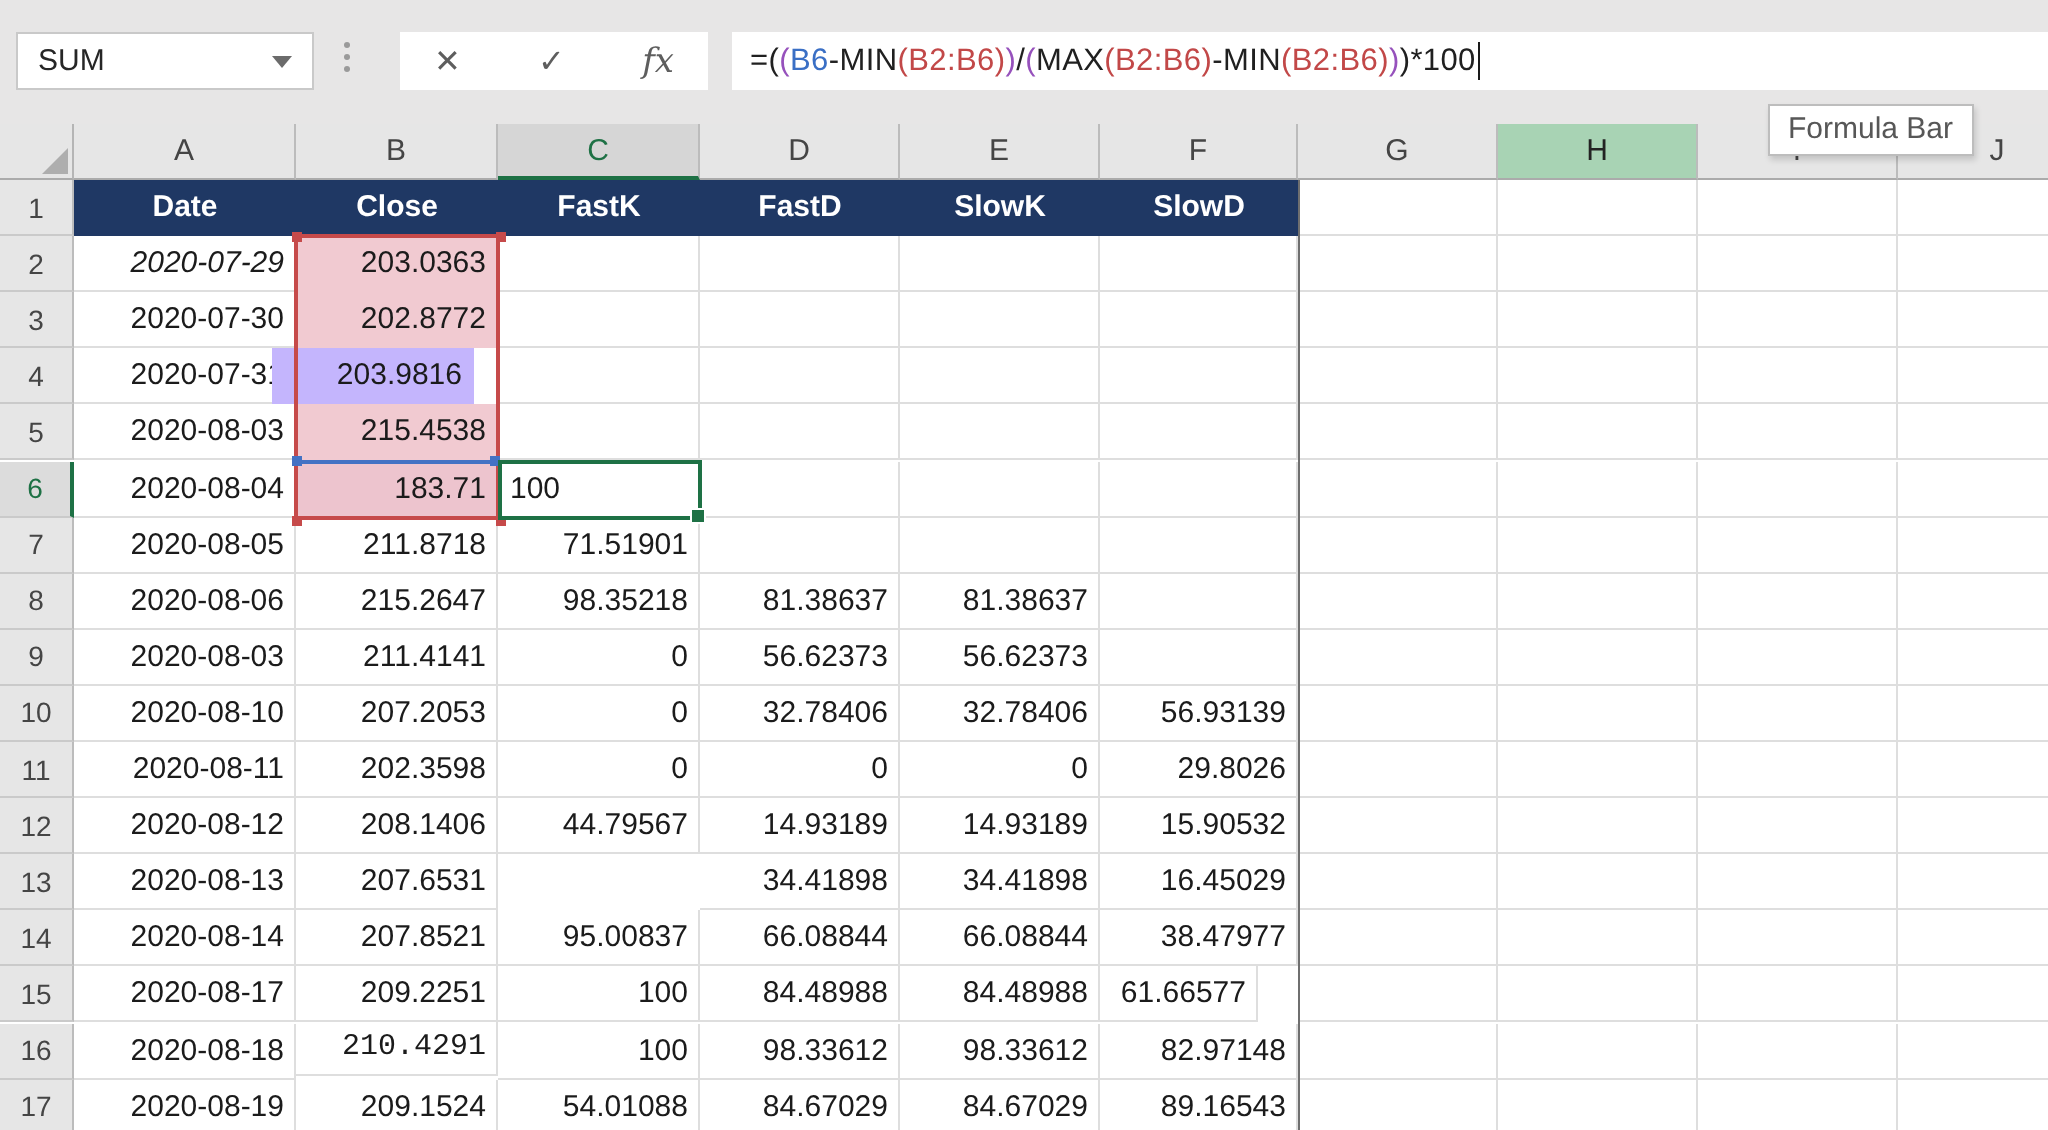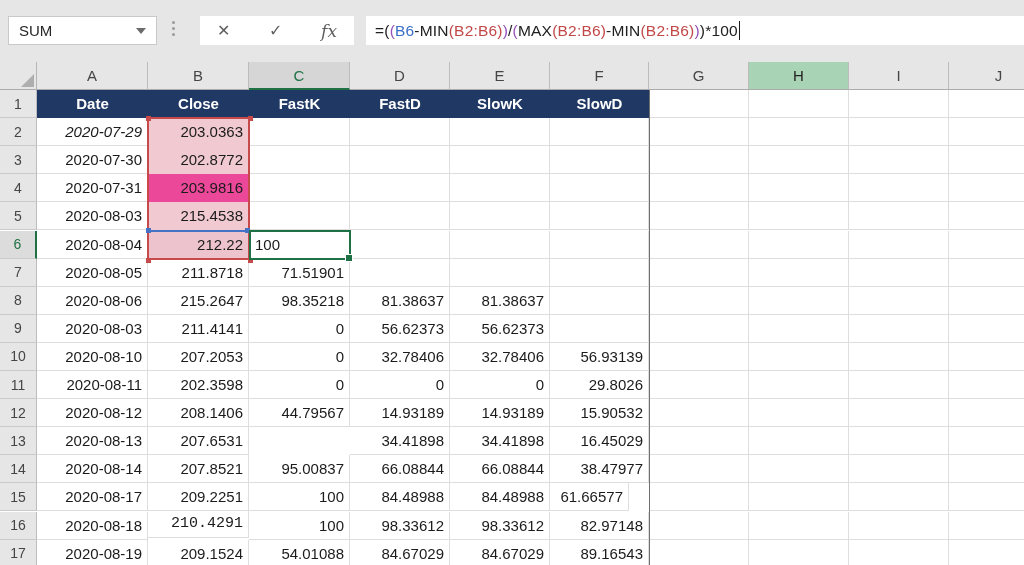--- a/index.html
+++ b/index.html
@@ -148,41 +148,41 @@
       <div class="cell pink" style="left: 148px; width: 101px; top: 84.2px; height: 28.1px; line-height: 28.1px; background: rgb(241, 202, 209);">202.8772</div>
       <div class="cell" style="left: 249px; width: 101px; top: 84.2px; height: 28.1px; line-height: 28.1px;"></div>
       <div class="cell" style="left: 350px; width: 100px; top: 84.2px; height: 28.1px; line-height: 28.1px;"></div>
       <div class="cell" style="left: 450px; width: 100px; top: 84.2px; height: 28.1px; line-height: 28.1px;"></div>
       <div class="cell" style="left: 550px; width: 99px; top: 84.2px; height: 28.1px; line-height: 28.1px;"></div>
       <div class="cell" style="left: 649px; width: 100px; top: 84.2px; height: 28.1px; line-height: 28.1px;"></div>
       <div class="cell" style="left: 749px; width: 100px; top: 84.2px; height: 28.1px; line-height: 28.1px;"></div>
       <div class="cell" style="left: 849px; width: 100px; top: 84.2px; height: 28.1px; line-height: 28.1px;"></div>
       <div class="cell" style="left: 949px; width: 100px; top: 84.2px; height: 28.1px; line-height: 28.1px;"></div>
       <div class="cell" style="left: 37px; width: 111px; top: 112.3px; height: 28.1px; line-height: 28.1px;">2020-07-31</div>
-      <div class="cell pink" style="left: 148px; width: 101px; top: 112.3px; height: 28.1px; line-height: 28.1px; background: #ec4899;">203.9816</div>
+      <div class="cell pink" style="left: 136px; width: 101px; top: 112.3px; height: 28.1px; line-height: 28.1px; background: #c4b5fd;">203.9816</div>
       <div class="cell" style="left: 249px; width: 101px; top: 112.3px; height: 28.1px; line-height: 28.1px;"></div>
       <div class="cell" style="left: 350px; width: 100px; top: 112.3px; height: 28.1px; line-height: 28.1px;"></div>
       <div class="cell" style="left: 450px; width: 100px; top: 112.3px; height: 28.1px; line-height: 28.1px;"></div>
       <div class="cell" style="left: 550px; width: 99px; top: 112.3px; height: 28.1px; line-height: 28.1px;"></div>
       <div class="cell" style="left: 649px; width: 100px; top: 112.3px; height: 28.1px; line-height: 28.1px;"></div>
       <div class="cell" style="left: 749px; width: 100px; top: 112.3px; height: 28.1px; line-height: 28.1px;"></div>
       <div class="cell" style="left: 849px; width: 100px; top: 112.3px; height: 28.1px; line-height: 28.1px;"></div>
       <div class="cell" style="left: 949px; width: 100px; top: 112.3px; height: 28.1px; line-height: 28.1px;"></div>
       <div class="cell" style="left: 37px; width: 111px; top: 140.4px; height: 28.1px; line-height: 28.1px;">2020-08-03</div>
       <div class="cell pink" style="left: 148px; width: 101px; top: 140.4px; height: 28.1px; line-height: 28.1px; background: rgb(241, 202, 209);">215.4538</div>
       <div class="cell" style="left: 249px; width: 101px; top: 140.4px; height: 28.1px; line-height: 28.1px;"></div>
       <div class="cell" style="left: 350px; width: 100px; top: 140.4px; height: 28.1px; line-height: 28.1px;"></div>
       <div class="cell" style="left: 450px; width: 100px; top: 140.4px; height: 28.1px; line-height: 28.1px;"></div>
       <div class="cell" style="left: 550px; width: 99px; top: 140.4px; height: 28.1px; line-height: 28.1px;"></div>
       <div class="cell" style="left: 649px; width: 100px; top: 140.4px; height: 28.1px; line-height: 28.1px;"></div>
       <div class="cell" style="left: 749px; width: 100px; top: 140.4px; height: 28.1px; line-height: 28.1px;"></div>
       <div class="cell" style="left: 849px; width: 100px; top: 140.4px; height: 28.1px; line-height: 28.1px;"></div>
       <div class="cell" style="left: 949px; width: 100px; top: 140.4px; height: 28.1px; line-height: 28.1px;"></div>
       <div class="cell" style="left: 37px; width: 111px; top: 168.5px; height: 28.1px; line-height: 28.1px;">2020-08-04</div>
-      <div class="cell pink" style="left: 148px; width: 101px; top: 168.5px; height: 28.1px; line-height: 28.1px; background: rgb(237, 196, 206);">212.22</div>
+      <div class="cell pink" style="left: 148px; width: 101px; top: 168.5px; height: 28.1px; line-height: 28.1px; background: rgb(237, 196, 206);">183.71</div>
       <div class="cell" style="left: 249px; width: 101px; top: 168.5px; height: 28.1px; line-height: 28.1px;"></div>
       <div class="cell" style="left: 350px; width: 100px; top: 168.5px; height: 28.1px; line-height: 28.1px;"></div>
       <div class="cell" style="left: 450px; width: 100px; top: 168.5px; height: 28.1px; line-height: 28.1px;"></div>
       <div class="cell" style="left: 550px; width: 99px; top: 168.5px; height: 28.1px; line-height: 28.1px;"></div>
       <div class="cell" style="left: 649px; width: 100px; top: 168.5px; height: 28.1px; line-height: 28.1px;"></div>
       <div class="cell" style="left: 749px; width: 100px; top: 168.5px; height: 28.1px; line-height: 28.1px;"></div>
       <div class="cell" style="left: 849px; width: 100px; top: 168.5px; height: 28.1px; line-height: 28.1px;"></div>
       <div class="cell" style="left: 949px; width: 100px; top: 168.5px; height: 28.1px; line-height: 28.1px;"></div>
       <div class="cell" style="left: 37px; width: 111px; top: 196.6px; height: 28.1px; line-height: 28.1px;">2020-08-05</div>
       <div class="cell" style="left: 148px; width: 101px; top: 196.6px; height: 28.1px; line-height: 28.1px;">211.8718</div>
@@ -302,14 +302,15 @@
       </div>
       <div class="blueline" style="background: rgb(68, 114, 196); left: 148px; top: 167.5px; width: 101px;"></div>
       <div class="handle" style="background: rgb(68, 114, 196); left: 146px; top: 165.5px; z-index: 13;"></div>
       <div class="handle" style="background: rgb(68, 114, 196); left: 245px; top: 165.5px; z-index: 13;"></div>
       <div class="editcell" style="border-color: rgb(30, 113, 69); left: 249px; top: 167.5px; width: 102px; height: 30.1px;">
         <span>100</span>
         <div class="fillhandle" style="background: rgb(30, 113, 69);"></div>
       </div>
     </div>
 
+  <div class="tooltip">Formula Bar</div>
 
 </div>
 
 </body></html>

